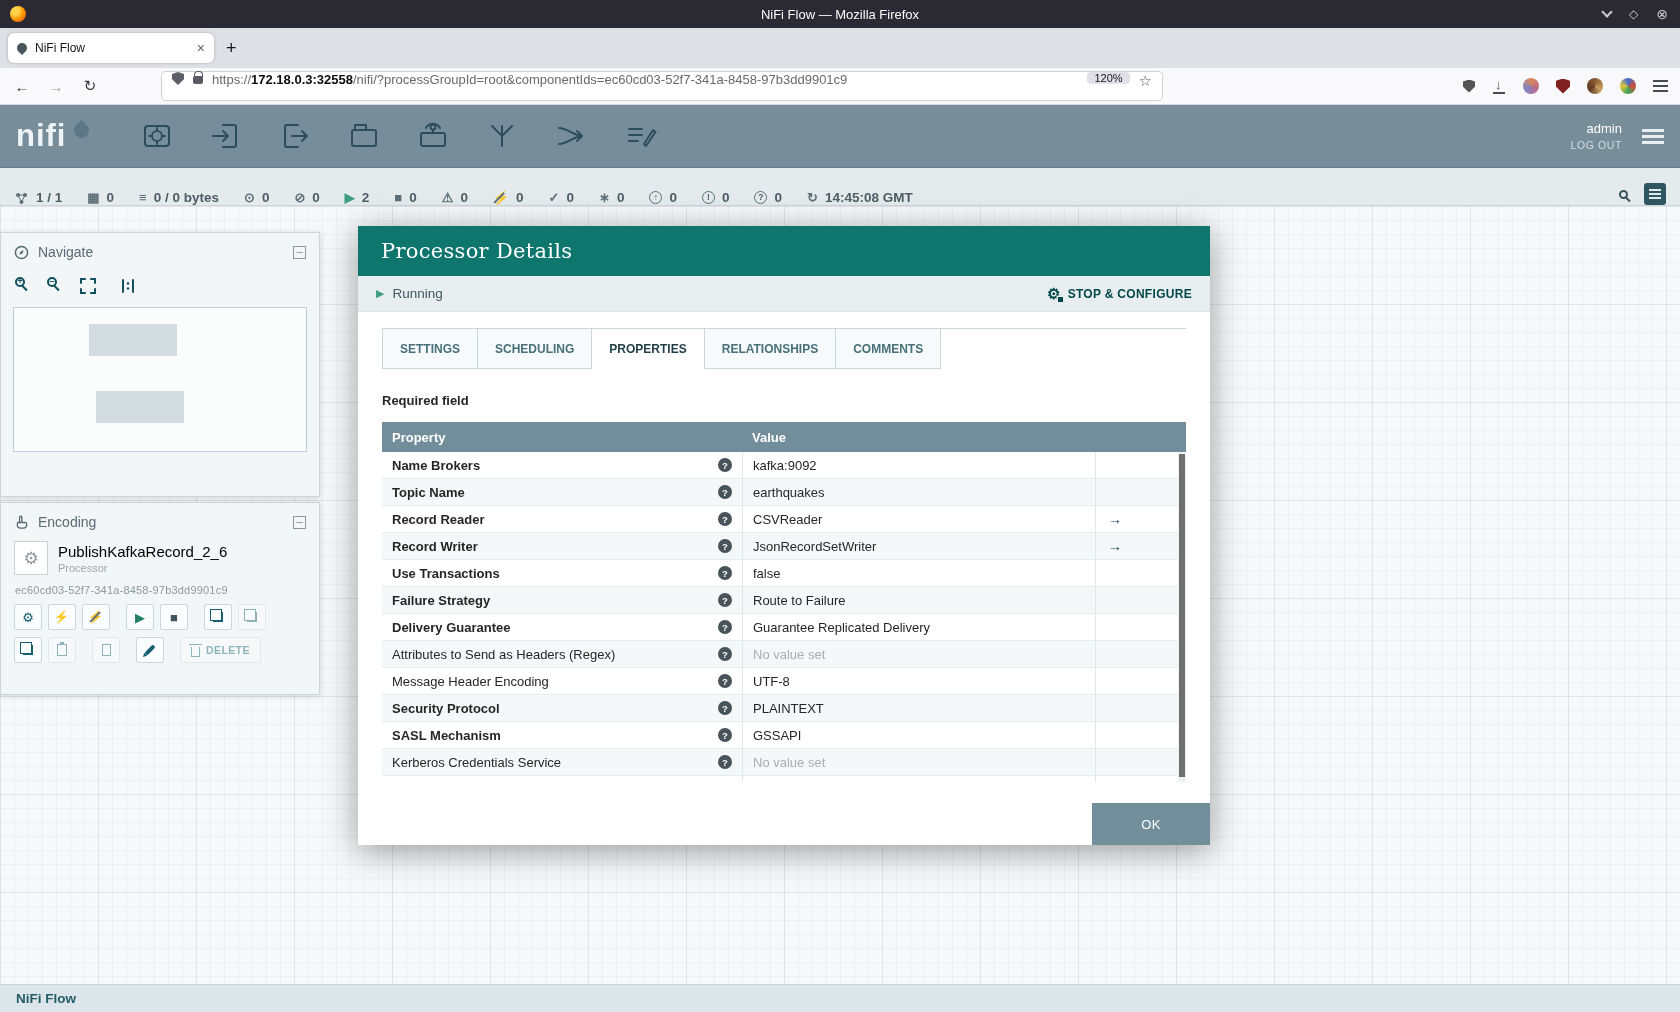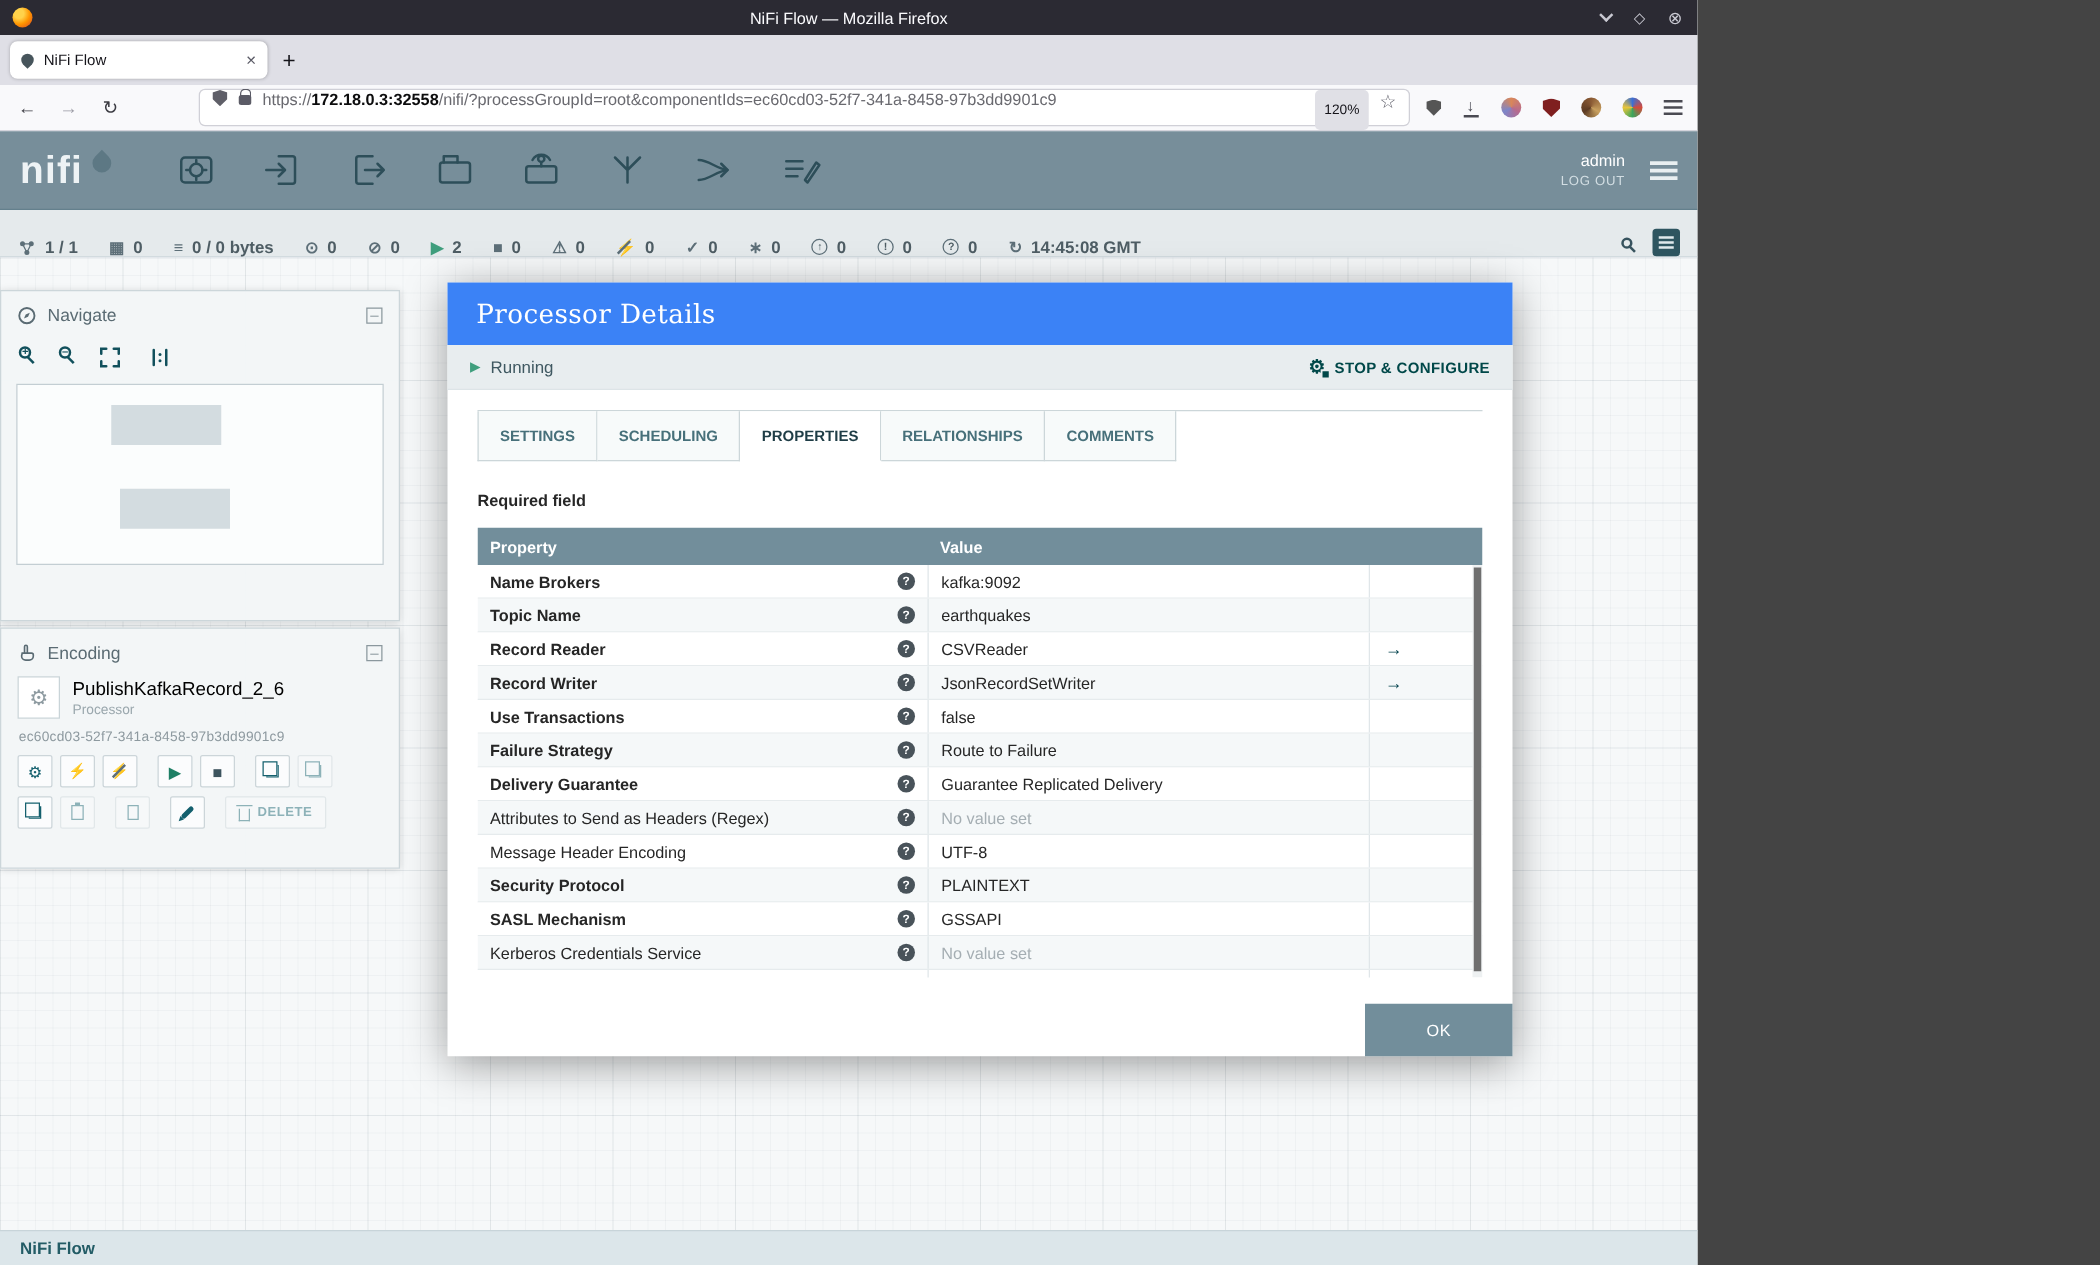--- a/index.html
+++ b/index.html
@@ -1,17 +1,17 @@
 <!DOCTYPE html>
 <html><head>
 <meta charset="utf-8">
 <style>
   *{box-sizing:border-box;margin:0;padding:0}
   html,body{background:#444}
-  .screen{position:relative;width:1358px;height:1012px;overflow:hidden;background:#f6f8f9;
+  .screen{position:relative;width:1680px;height:1012px;overflow:hidden;background:#f6f8f9;
     font-family:"Liberation Sans",sans-serif;-webkit-font-smoothing:antialiased}
 
   
   .titlebar{position:relative;height:28px;background:#2b2a33;display:flex;align-items:center;justify-content:center}
   .ff-logo{position:absolute;left:10px;top:6px;width:16px;height:16px;border-radius:50%;
     background:radial-gradient(circle at 32% 30%,#ffd24a 0 25%,#ff9500 55%,#e0521d 90%)}
   .tb-title{color:#fbfbfe;font-size:13px}
   .win-controls{position:absolute;right:12px;top:0;height:28px;display:flex;align-items:center;gap:18px;color:#c9c9d2}
   .chev{width:8px;height:8px;border-right:2px solid #c9c9d2;border-bottom:2px solid #c9c9d2;transform:rotate(45deg);margin-top:-4px}
   .diam{font-size:12px;line-height:1}
@@ -28,21 +28,21 @@
   .navbar{height:37px;background:#f9f9fb;border-bottom:1px solid #d4d4dc;display:flex;align-items:center;padding:0 12px;gap:14px}
   .nav-ic{font-size:15px;color:#3c3c43;width:20px;text-align:center}
   .nav-ic.dim{color:#9d9da6}
   .urlbar{margin-left:48px;width:1000px;height:28px;background:#fff;border-radius:4px;box-shadow:0 0 0 1px #d0d0d7;
     display:flex;align-items:flex-start;gap:9px;padding:0 10px;font-size:13px}
   .shield{width:12px;height:13px;background:#5f5f68;clip-path:polygon(50% 0,100% 15%,100% 55%,50% 100%,0 55%,0 15%);flex:none}
   .lock{width:10px;height:8px;background:#5b5b66;border-radius:2px;position:relative;margin-top:4px;flex:none}
   .lock::before{content:"";position:absolute;top:-5px;left:1.2px;width:7px;height:6px;border:1.6px solid #5b5b66;border-bottom:none;border-radius:4px 4px 0 0}
   .url-text{flex:1;white-space:nowrap;overflow:hidden;color:#69696f}
   .url-text b{color:#0c0c0d;font-weight:bold}
-  .zoom-pill{background:#e0e0e6;border-radius:4px;padding:10px 7px;font-size:11px;color:#15141a}
+  .zoom-pill{background:#e0e0e6;border-radius:4px;padding:0 7px;font-size:11px;color:#15141a}
   .star{color:#5b5b66;font-size:15px}
   .nav-right{margin-left:auto;display:flex;align-items:center;gap:17px}
   .dlw{position:relative;width:14px;height:15px;color:#4a4a52}
   .dlw::before{content:"\2193";position:absolute;top:-2px;left:3px;font-size:13px}
   .dlw::after{content:"";position:absolute;bottom:0;left:1px;width:12px;height:2px;background:#4a4a52}
   .acct{width:16px;height:16px;border-radius:50%;background:conic-gradient(#d98759,#b66a8e,#7d86c9,#d98759)}
   .ublock{width:14px;height:15px;background:#7f1f1f;clip-path:polygon(50% 0,100% 15%,100% 55%,50% 100%,0 55%,0 15%)}
   .extA{width:16px;height:16px;border-radius:50%;background:conic-gradient(#8a5a34,#c9a15f,#5c3b23,#8a5a34)}
   .extB{width:16px;height:16px;border-radius:50%;background:conic-gradient(#3b6fd4,#d44a3b,#3ba55c,#e8c53a,#3b6fd4)}
   .bars{width:15px;height:2px;background:#4a4a52;box-shadow:0 5px 0 #4a4a52,0 10px 0 #4a4a52;margin-bottom:10px}
@@ -115,21 +115,21 @@
   .clip::before{content:"";position:absolute;top:-3px;left:2px;width:4px;height:2px;background:currentColor}
   .page{width:9px;height:12px;border:1.5px solid currentColor}
   .brush{width:4px;height:12px;background:#14606e;transform:rotate(45deg);border-radius:2px;position:relative}
   .brush::after{content:"";position:absolute;bottom:-4px;left:0;border-left:2px solid transparent;border-right:2px solid transparent;border-top:4px solid #14606e}
   .trash{width:9px;height:10px;border:1.5px solid currentColor;border-top:none;position:relative;margin-top:3px}
   .trash::before{content:"";position:absolute;top:-3px;left:-3px;width:13px;height:1.8px;background:currentColor}
   .del-label{font-size:10.5px;font-weight:bold;letter-spacing:.4px;margin-left:6px}
 
   
   .modal{position:absolute;left:358px;top:20px;width:852px;height:619px;background:#fff;box-shadow:0 6px 32px rgba(0,0,0,.38);z-index:5}
-  .modal-header{height:50px;background:#3b82f6;display:flex;align-items:center;padding:0 23px;color:#fff;
+  .modal-header{height:50px;background:#0f766e;display:flex;align-items:center;padding:0 23px;color:#fff;
     font-family:"DejaVu Serif",serif;font-size:21px;letter-spacing:.3px}
   .modal-strip{height:36px;background:#e8edef;border-bottom:1px solid #dde4e7;display:flex;align-items:center;padding:0 18px}
   .running{display:flex;align-items:center;gap:8px;color:#3f5861;font-size:13.5px}
   .run-play{color:#3f9e7d;font-size:11px}
   .stopcfg{margin-left:auto;display:flex;align-items:center;gap:7px;color:#004849;font-weight:bold;font-size:12px;letter-spacing:.3px}
   .gearstop{position:relative;font-size:15px;line-height:1;color:#004849}
   .gearstop::after{content:"";position:absolute;right:-2px;bottom:-1px;width:5px;height:5px;background:#004849;box-shadow:0 0 0 1.5px #e8edef}
   .modal-content{padding:16px 24px 0}
   .tabs{display:flex;border-top:1px solid #ccd6d9}
   .tab-item{height:40px;padding:0 17px;display:flex;align-items:center;justify-content:center;

